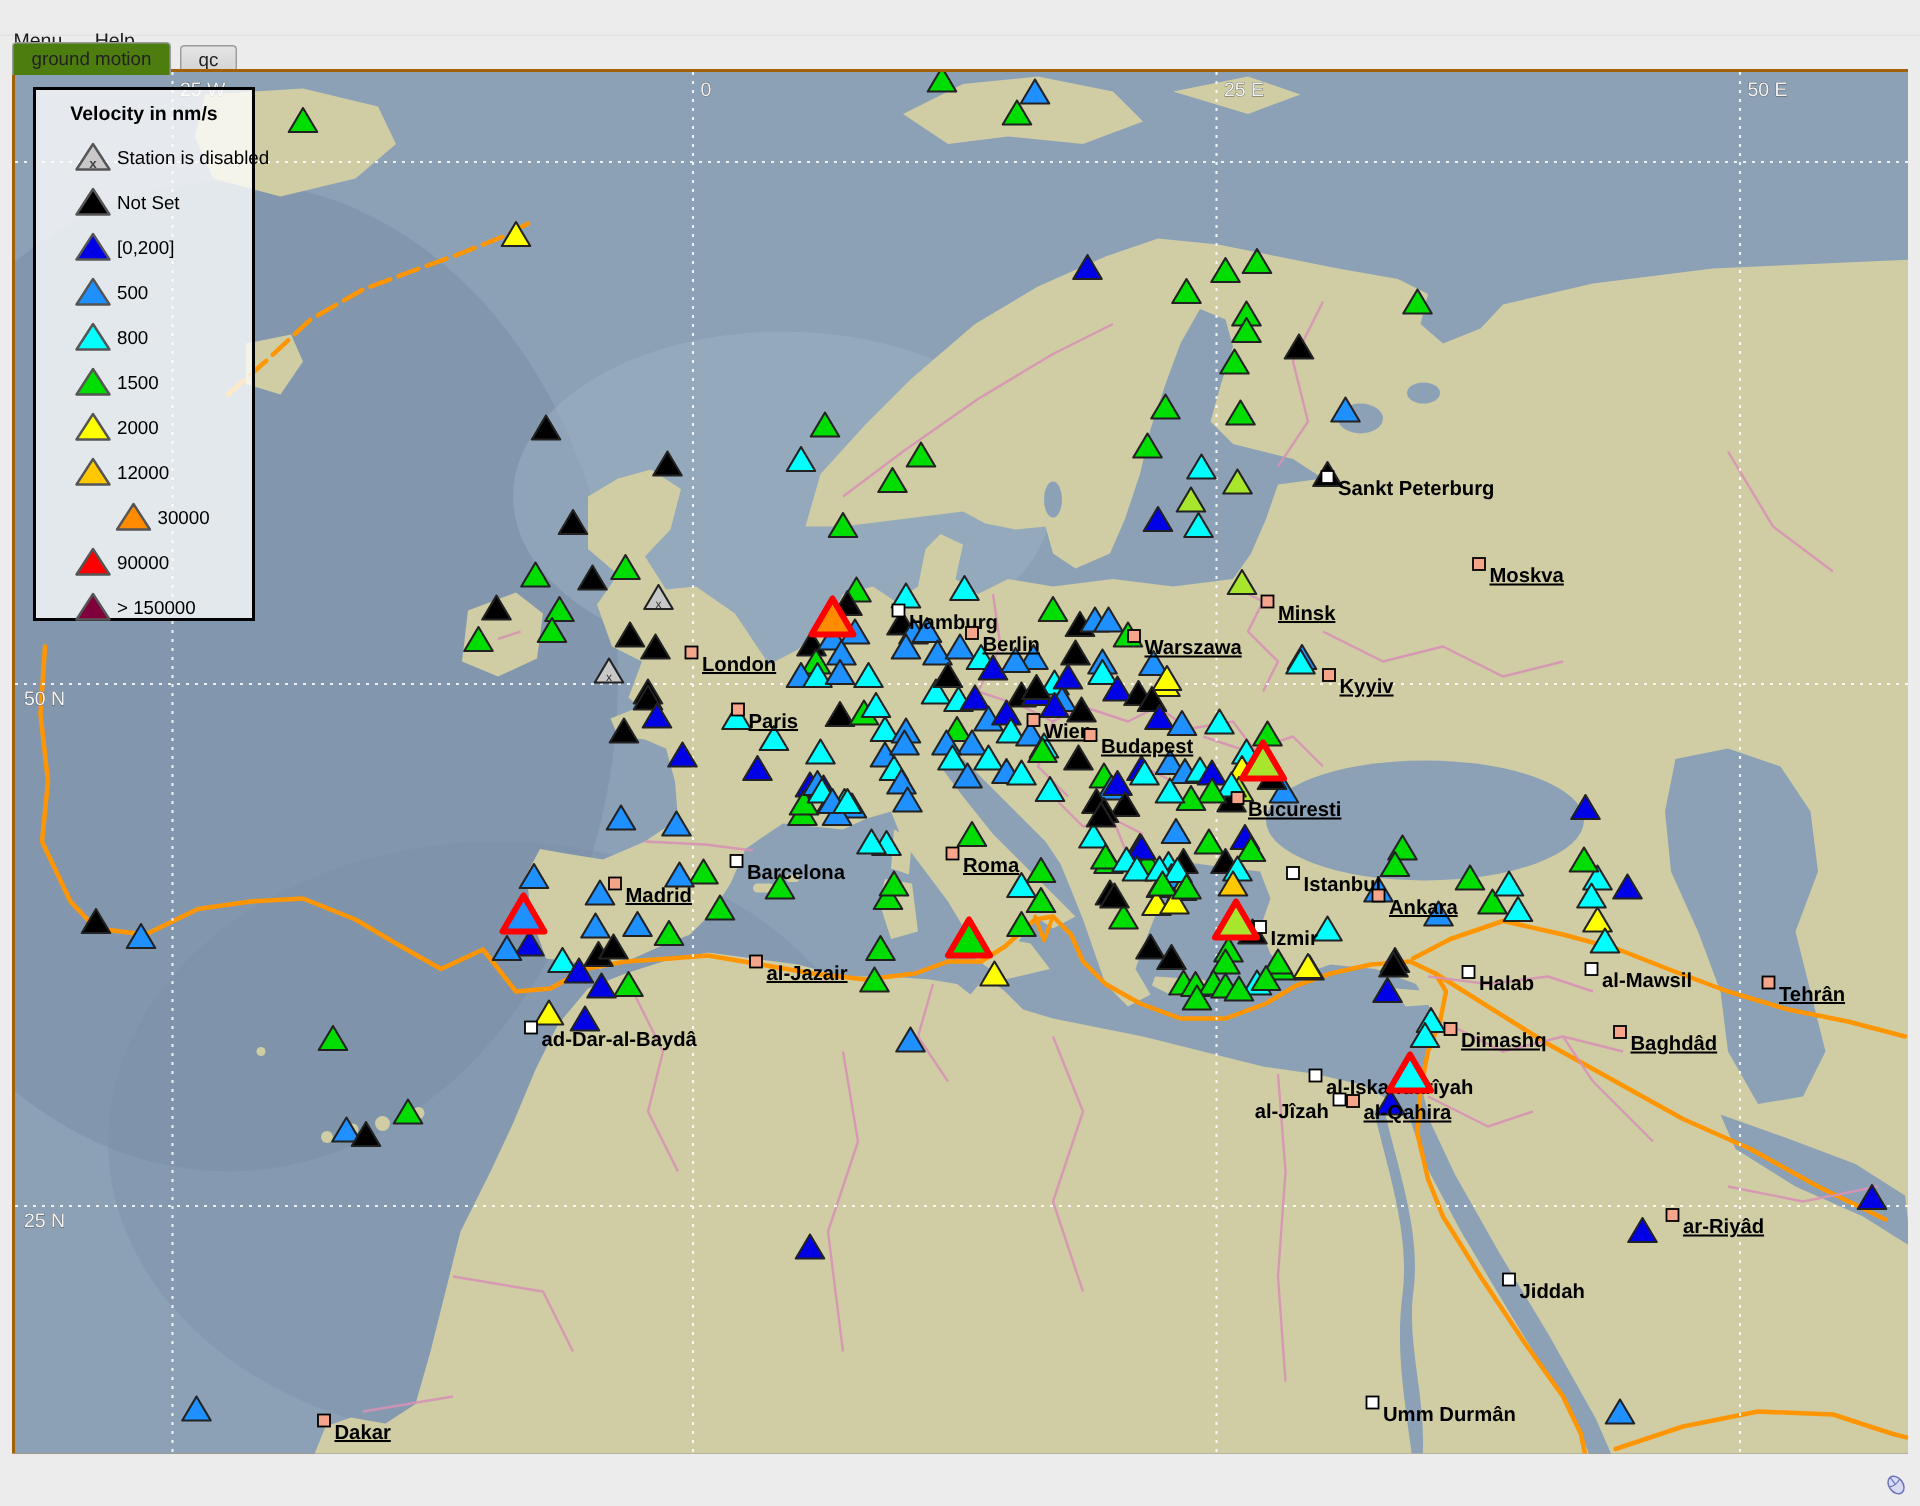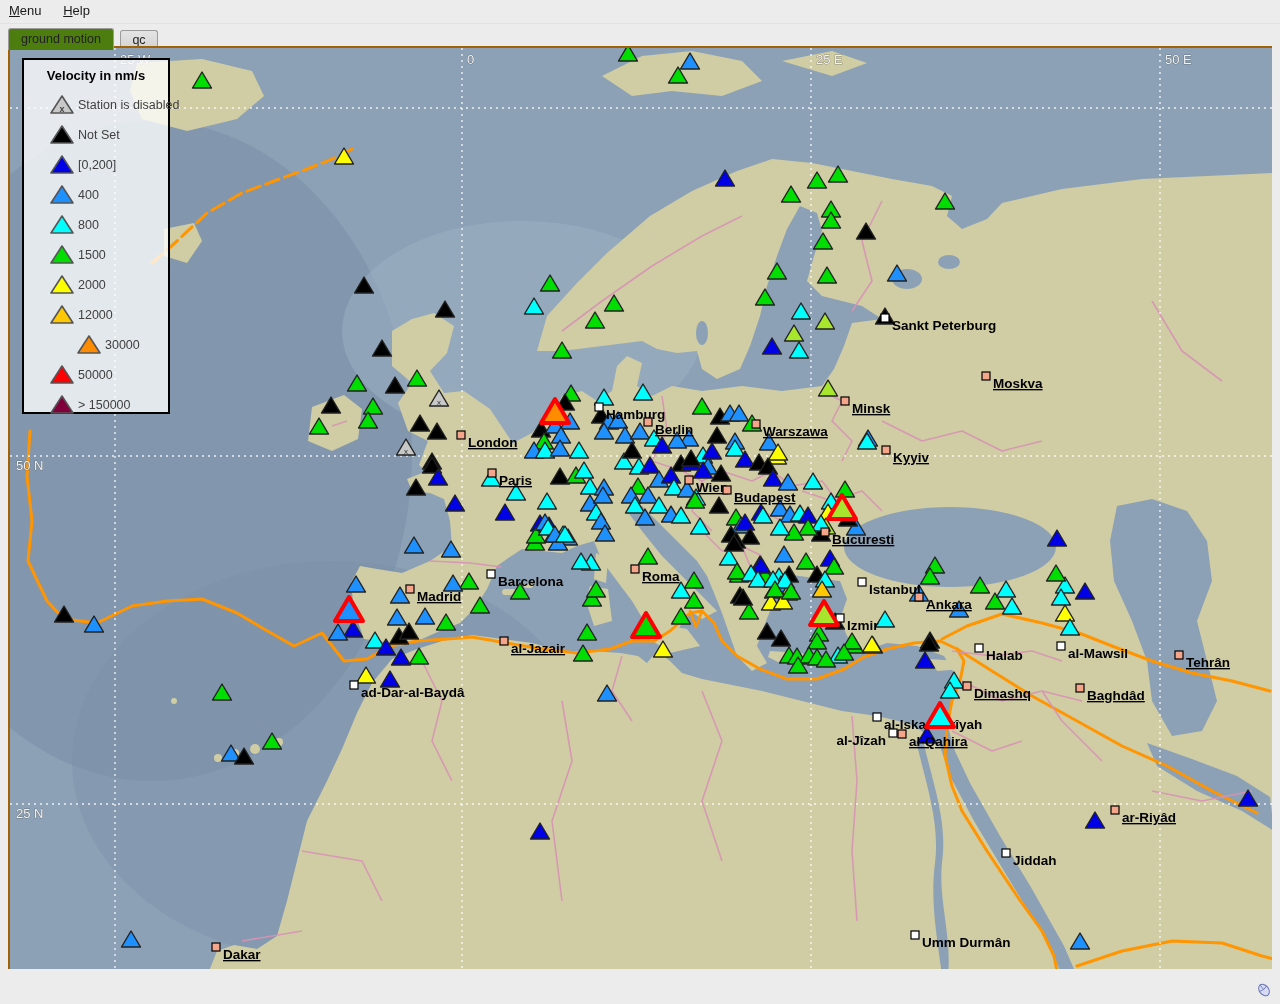--- a/index.html
+++ b/index.html
@@ -1,40 +1,40 @@
 <!DOCTYPE html>
 <html><head>
 <meta charset="utf-8">
 <style>
   html,body{margin:0;padding:0;background:#ECECEC;width:1280px;height:1004px;overflow:hidden;
     font-family:"Liberation Sans",sans-serif;-webkit-font-smoothing:antialiased;}
   .window{position:absolute;left:0;top:0;width:1280px;height:1004px;background:#ECECEC;}
   
   .menubar{position:absolute;left:0;top:0;width:100%;height:23px;background:#ECECEC;
     border-bottom:1px solid #E2E2E2;font-size:13px;color:#1a1a1a;}
-  .menubar .mitem{display:inline-block;padding:3px 9px 4px 9px;cursor:default;}
+  .menubar .mitem{display:inline-block;padding:3px 9px 4px 9px;cursor:default;margin-top:16px;}
   .menubar .mitem u{text-decoration:underline;}
   
   .tabbar{position:absolute;left:8px;top:28px;height:19px;}
   .tab{display:inline-block;vertical-align:bottom;font-size:12.5px;color:#222;
     border:1px solid #9B9B9B;border-bottom:none;border-radius:3px 3px 0 0;
     padding:2px 11px 3px 11px;background:linear-gradient(#E4E4E4,#D2D2D2);margin-right:2px;}
   .tab.active{background:#4d7c0f;padding:3px 12px 4px 12px;position:relative;z-index:3;}
   
   .mappane{position:absolute;left:8px;top:46px;width:1264px;height:923px;
     border:2px solid #a16207;background:#8CA1B6;box-sizing:border-box;z-index:2;}
   .mappane svg{display:block;}
   
   .legend{position:absolute;left:12px;top:10px;width:148px;height:356px;
     background:rgba(255,255,255,0.78);border:2px solid #000;box-sizing:border-box;z-index:5;}
   .legend .ltitle{position:absolute;left:0;top:8px;width:100%;text-align:center;
     font-weight:bold;font-size:13px;color:#000;}
   .lrow{position:absolute;left:0;width:100%;height:26px;}
   .lrow svg{position:absolute;left:26px;top:1px;}
-  .lrow .llabel{position:absolute;left:54px;top:6px;font-size:12.5px;color:#404040;white-space:nowrap;}
+  .lrow .llabel{position:absolute;left:54px;top:6px;font-size:12.5px;color:#000000;white-space:nowrap;}
   
   .statusicon{position:absolute;right:6px;bottom:5px;width:20px;height:18px;z-index:1;}
 </style>
 </head>
 <body>
 
 <div class="window">
 
   <div class="menubar">
     <span class="mitem"><u>M</u>enu</span>
@@ -536,21 +536,21 @@
           <div class="lrow" style="top: 92px;">
             <svg width="24" height="22">
               <polygon points="12,3 1,20 23,20" fill="#0000E6" stroke="#555" stroke-width="1.6" stroke-linejoin="round"></polygon>
             </svg>
             <span class="llabel">[0,200]</span>
           </div>
           <div class="lrow" style="top: 122px;">
             <svg width="24" height="22">
               <polygon points="12,3 1,20 23,20" fill="#1E90FF" stroke="#555" stroke-width="1.6" stroke-linejoin="round"></polygon>
             </svg>
-            <span class="llabel">400</span>
+            <span class="llabel">500</span>
           </div>
           <div class="lrow" style="top: 152px;">
             <svg width="24" height="22">
               <polygon points="12,3 1,20 23,20" fill="#00FFFF" stroke="#555" stroke-width="1.6" stroke-linejoin="round"></polygon>
             </svg>
             <span class="llabel">800</span>
           </div>
           <div class="lrow" style="top: 182px;">
             <svg width="24" height="22">
               <polygon points="12,3 1,20 23,20" fill="#00DD00" stroke="#555" stroke-width="1.6" stroke-linejoin="round"></polygon>
@@ -572,21 +572,21 @@
           <div class="lrow" style="top: 272px; margin-left: 27px;">
             <svg width="24" height="22">
               <polygon points="12,3 1,20 23,20" fill="#FF8C00" stroke="#555" stroke-width="1.6" stroke-linejoin="round"></polygon>
             </svg>
             <span class="llabel">30000</span>
           </div>
           <div class="lrow" style="top: 302px;">
             <svg width="24" height="22">
               <polygon points="12,3 1,20 23,20" fill="#FF0000" stroke="#555" stroke-width="1.6" stroke-linejoin="round"></polygon>
             </svg>
-            <span class="llabel">50000</span>
+            <span class="llabel">90000</span>
           </div>
           <div class="lrow" style="top: 332px;">
             <svg width="24" height="22">
               <polygon points="12,3 1,20 23,20" fill="#80003C" stroke="#555" stroke-width="1.6" stroke-linejoin="round"></polygon>
             </svg>
             <span class="llabel">&gt; 150000</span>
           </div>
         </div>
     </div>
   </div>

